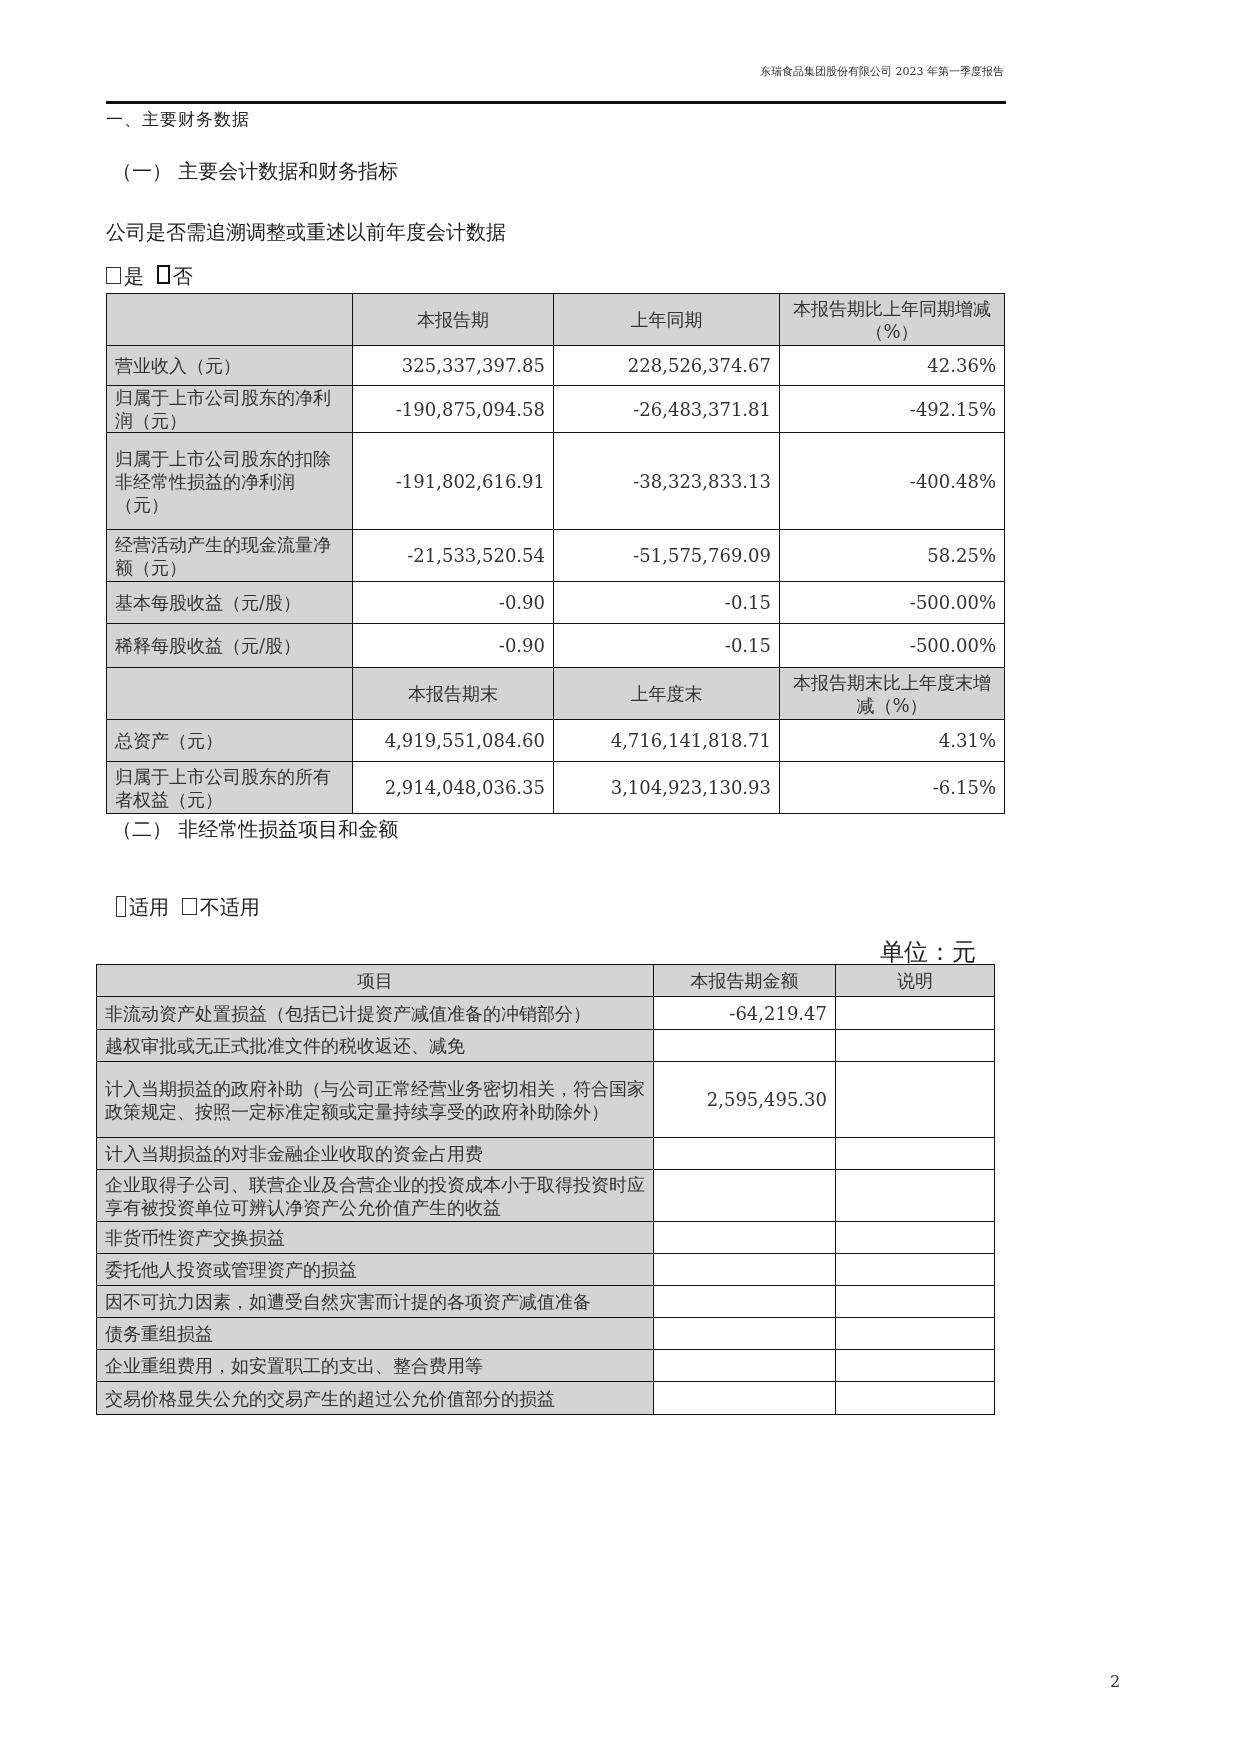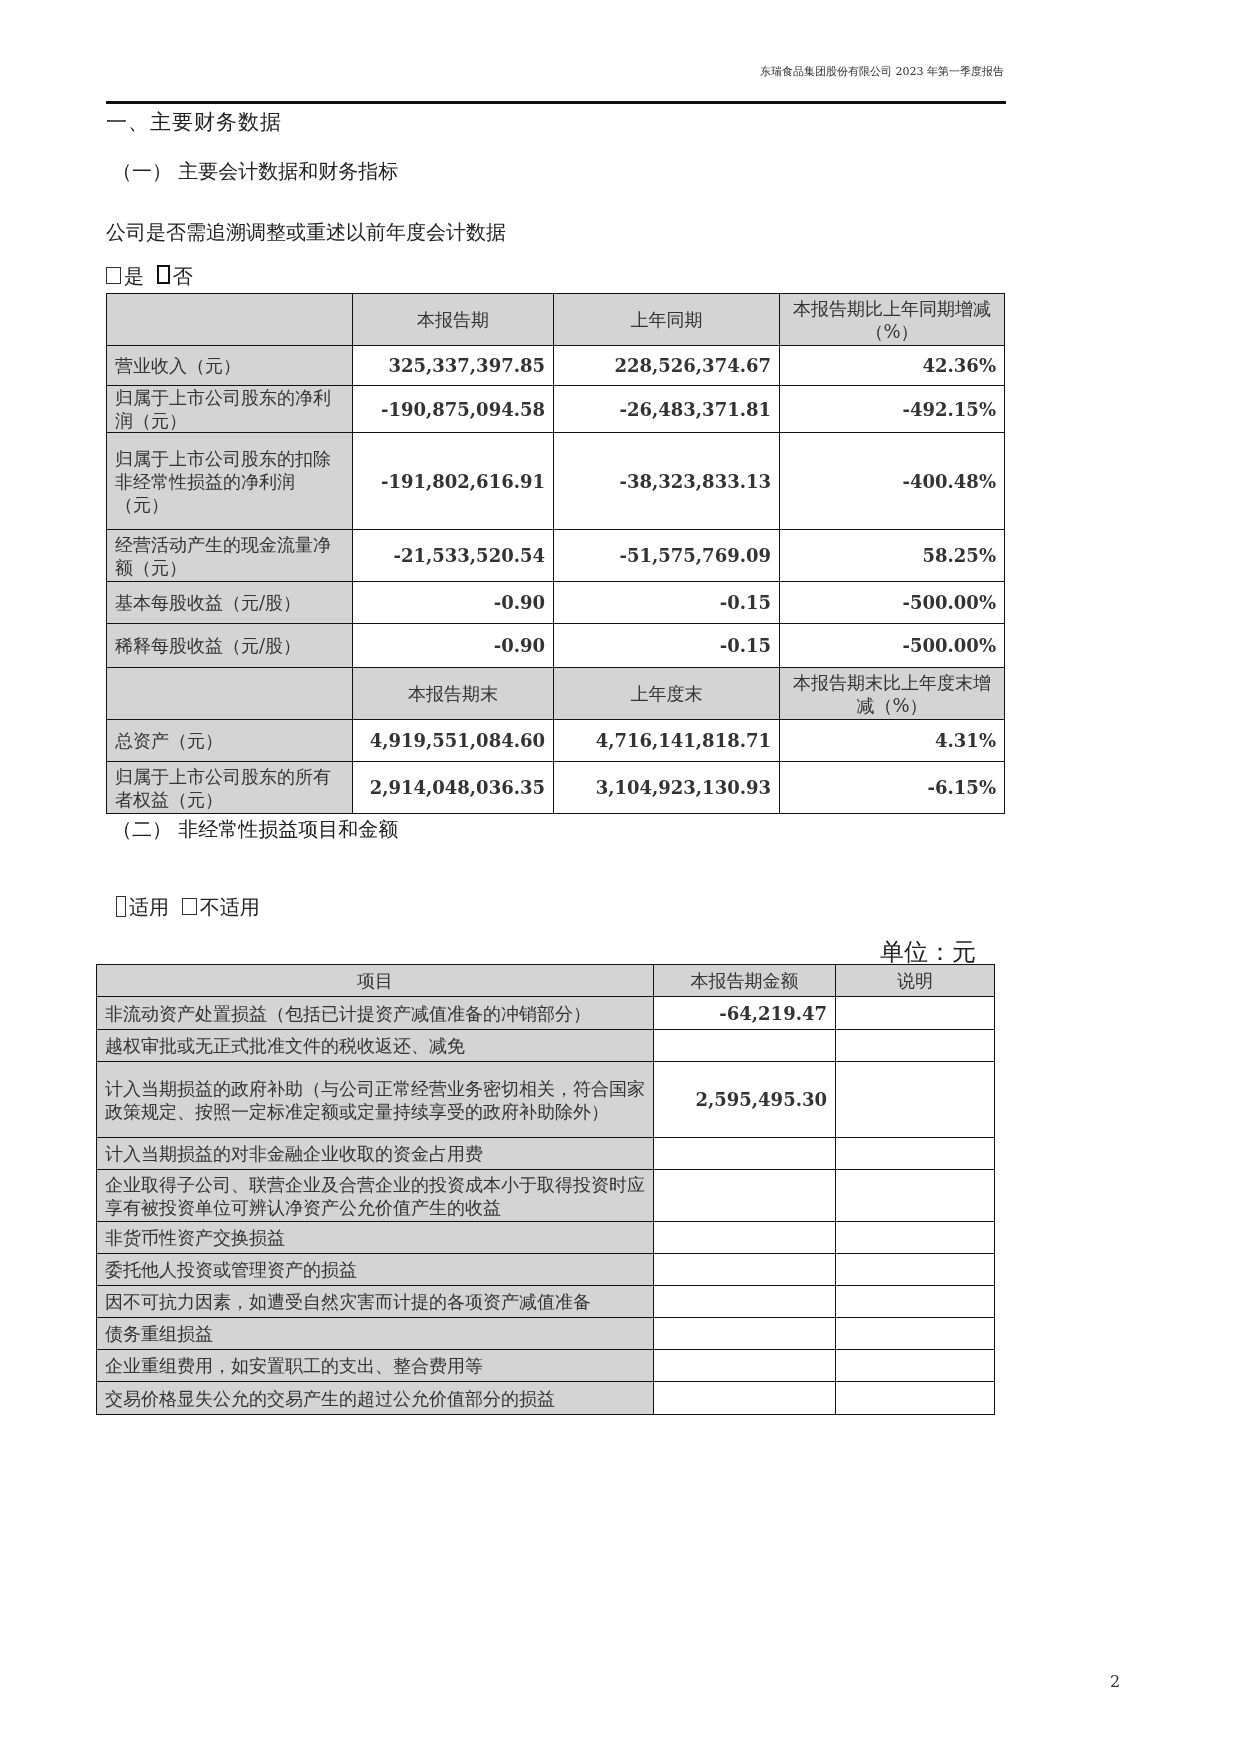--- a/index.html
+++ b/index.html
@@ -1,31 +1,31 @@
 <!DOCTYPE html>
 <html><head>
 <meta charset="utf-8">
 <style>
   html, body { margin:0; padding:0; background:#ffffff; }
   body { width:1240px; height:1754px; position:relative; overflow:hidden;
          font-family:"DejaVu Serif","Liberation Serif",serif; color:#222; }
   .page-header { position:absolute; left:106px; top:64px; width:898px; text-align:right;
          font-size:11px; color:#333; }
   .header-rule { position:absolute; left:106px; top:101px; width:900px; height:3px; background:#111; }
-  .h1 { position:absolute; left:106px; top:108px; font-size:21px; color:#222; letter-spacing:1px; }
+  .h1 { position:absolute; left:106px; top:108px; font-size:17px; color:#222; letter-spacing:1px; }
   .h2 { position:absolute; font-size:20px; color:#222; }
   .para { position:absolute; font-size:20px; color:#222; }
   .chk { display:inline-block; width:13px; height:15px; border:1px solid #333; vertical-align:-1px; margin-right:3px; }
   .chk.bold { border:2px solid #111; width:9px; }
   .chk.narrow { width:8px; height:19px; vertical-align:-3px; }
 
   table { border-collapse:collapse; position:absolute; table-layout:fixed; }
   td, th { border:1px solid #111; font-weight:normal; padding:0 8px; font-size:18px; color:#333; }
   .gray { background:#d4d4d4; }
-  .num { text-align:right; font-family:"DejaVu Serif","Liberation Serif",serif;font-weight:bold; }
+  .num { text-align:right; font-family:"DejaVu Serif","Liberation Serif",serif; }
   .ctr { text-align:center; }
   .lbl { text-align:left; line-height:23px; }
 
   #t1 { left:106px; top:293px; width:898px; }
   #t2 { left:96px; top:964px; width:898px; }
   #t2 td, #t2 th { font-size:18px; }
   .unit { position:absolute; left:880px; top:936px; font-size:24px; color:#222; }
   .page-num { position:absolute; left:1110px; top:1672px; font-size:16px; color:#333; }
 </style>
 </head>

